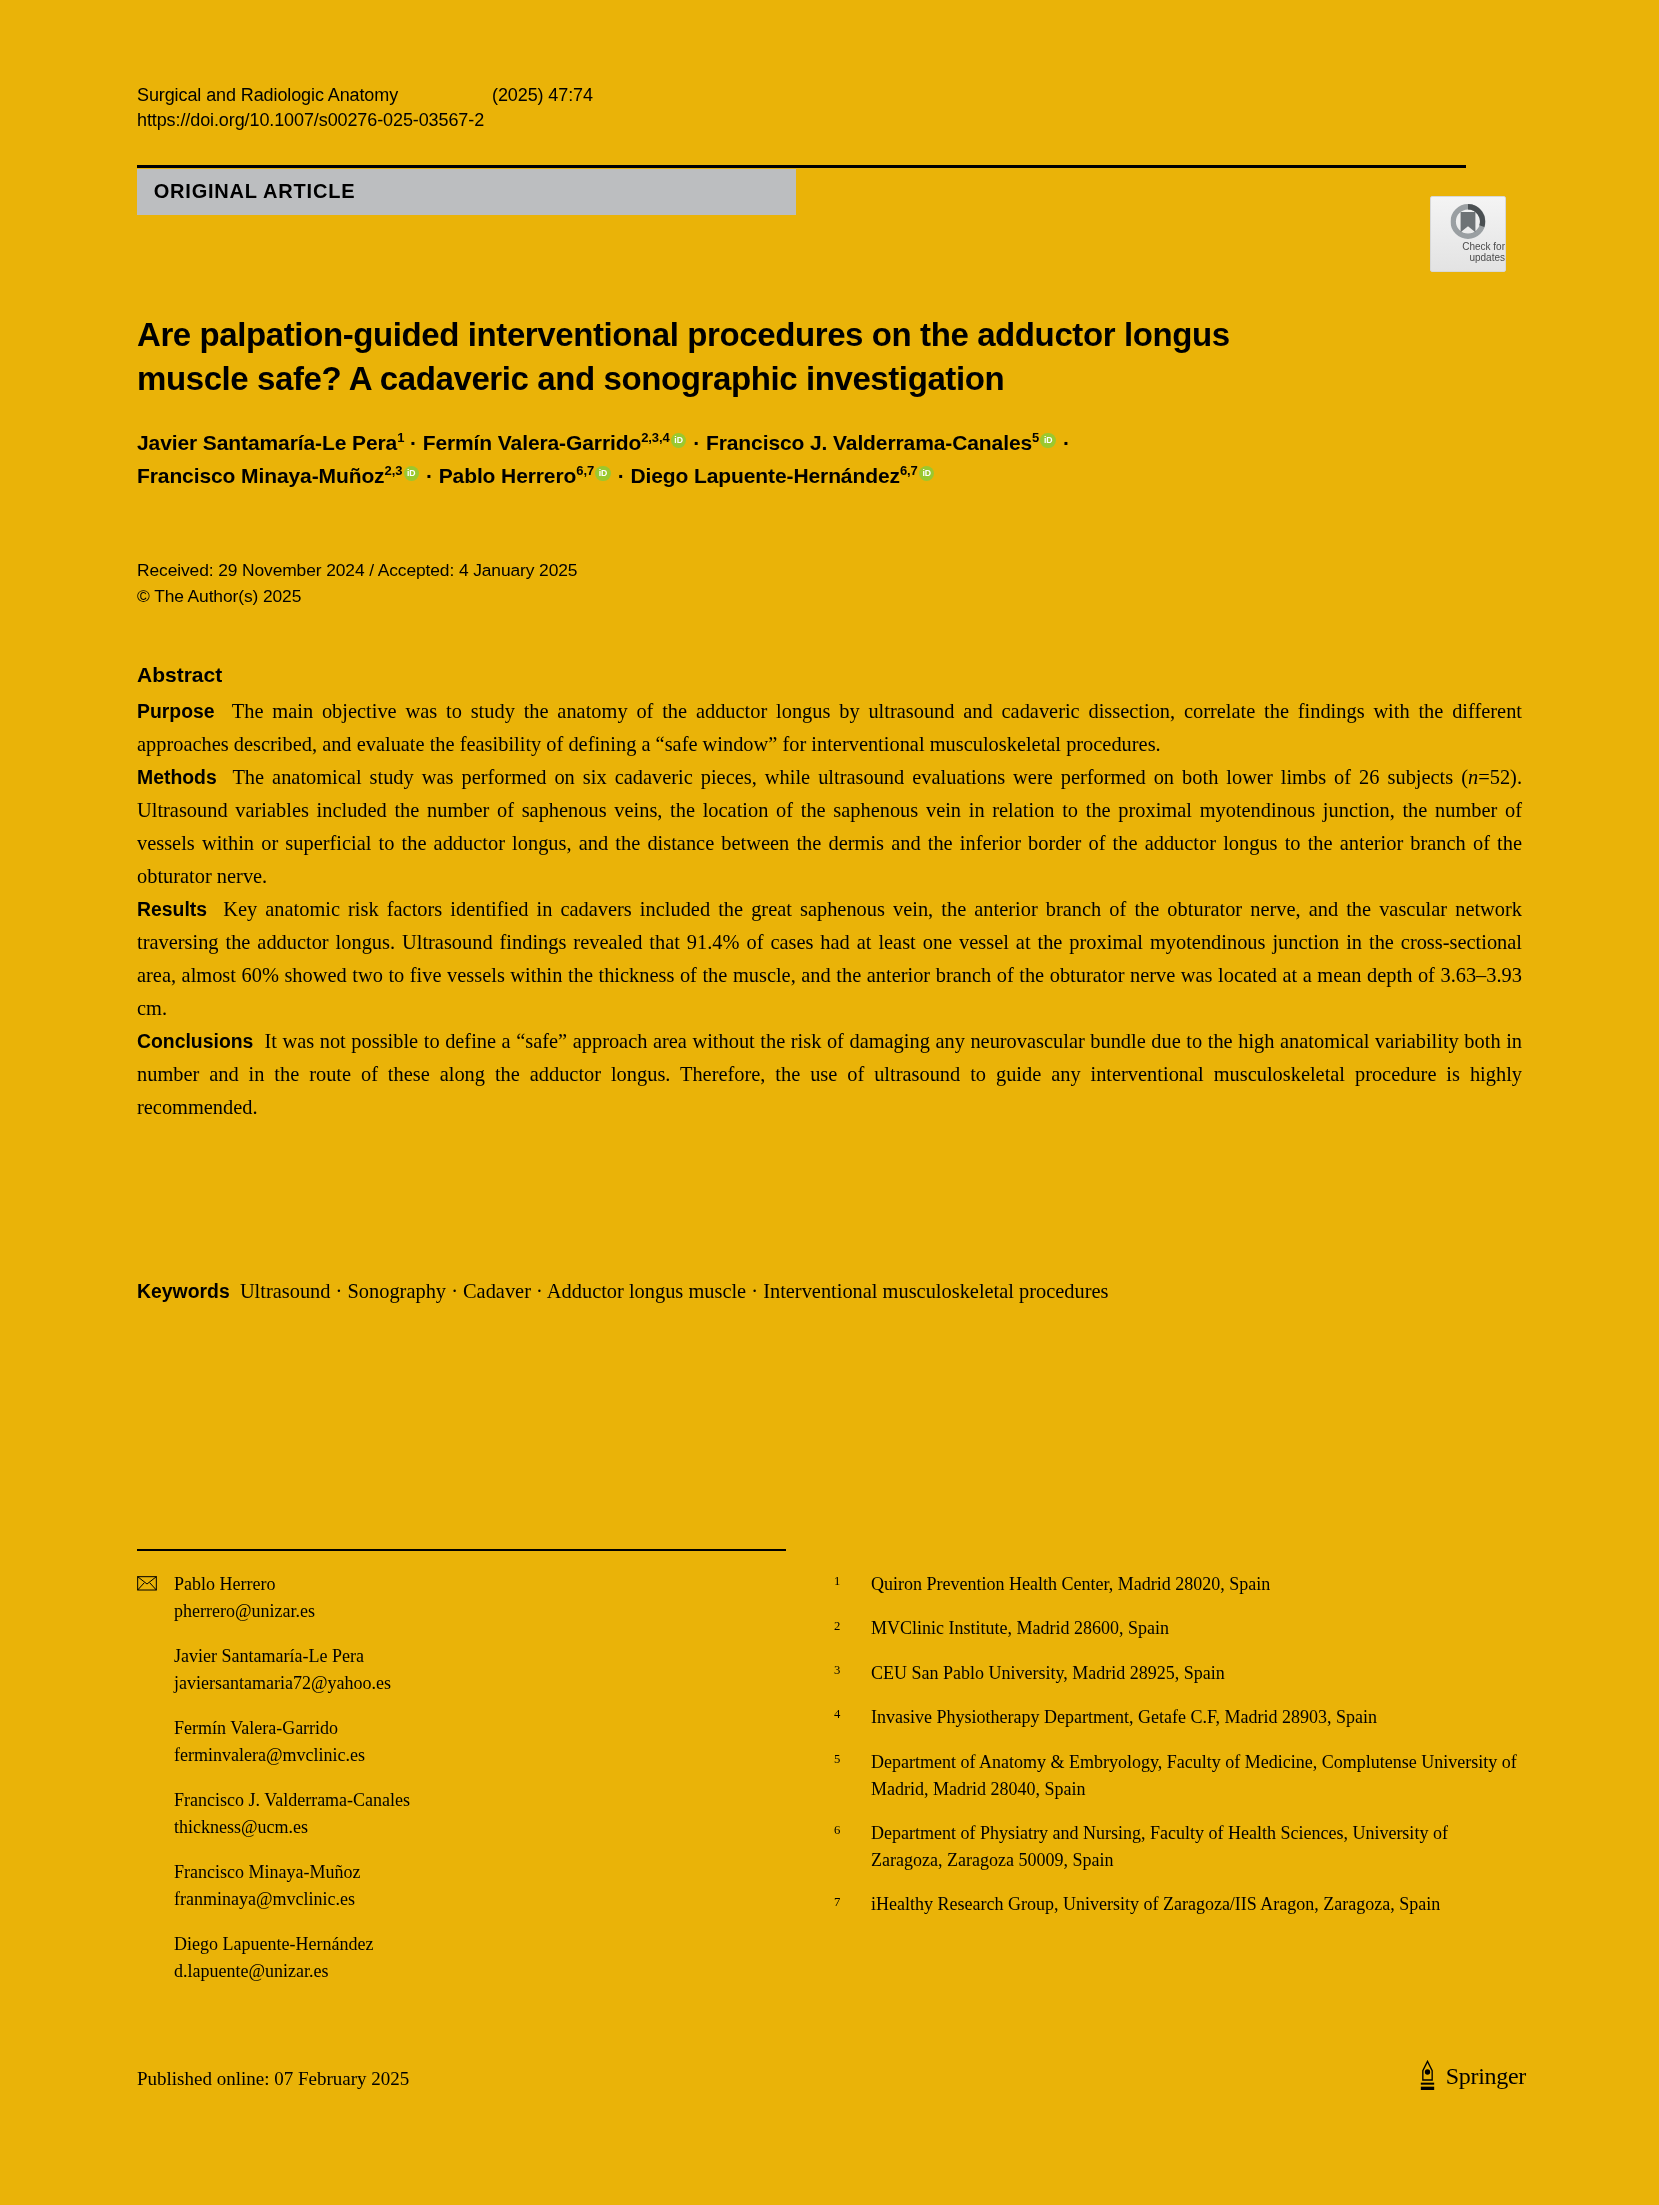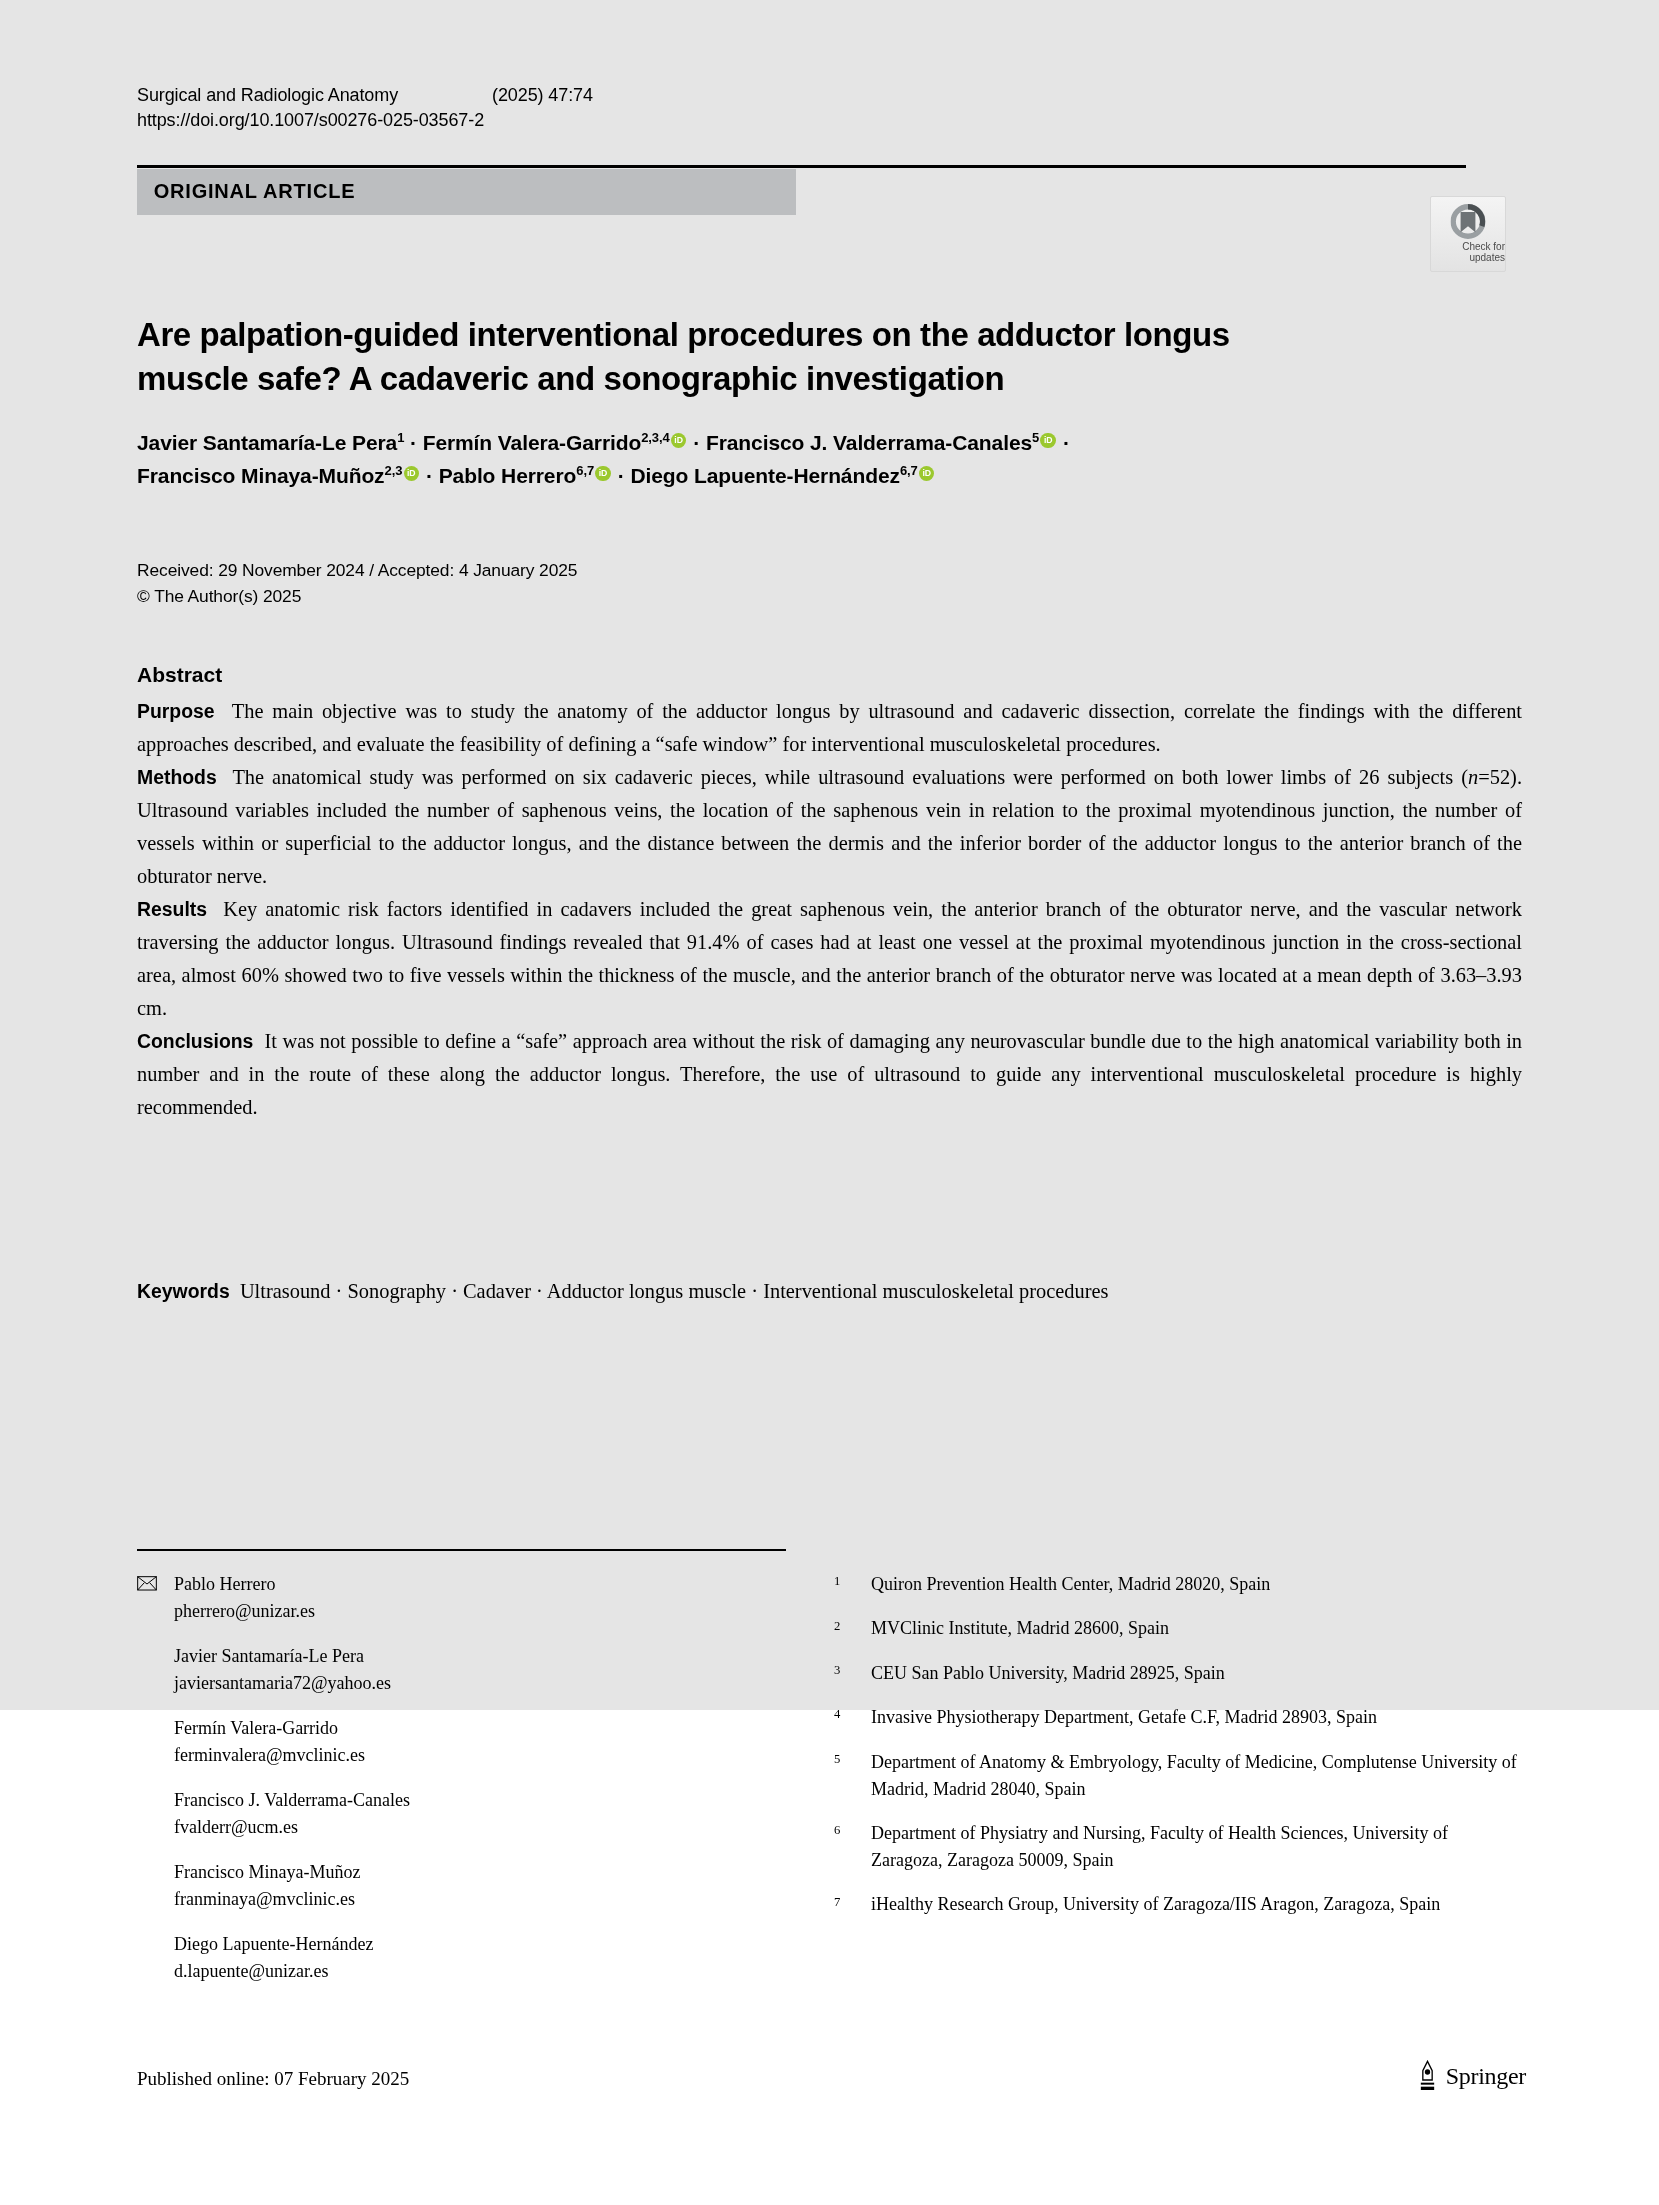--- a/index.html
+++ b/index.html
@@ -12,22 +12,22 @@
     height: 2205px;
     position: relative;
     font-family: "Liberation Serif", serif;
     color: #000000;
     overflow: hidden;
   }
   .page {
     position: absolute;
     left: 0; top: 0;
     width: 1660px;
-    height: 1710px;
-    background: #e5e5e5;
+    height: 2205px;
+    background: #eab308;
   }
 
   
   .journal-header {
     position: absolute;
     left: 137px;
     top: 83px;
     width: 1272px;
   }
   .journal-line {
@@ -363,21 +363,21 @@
     <div class="corr-entry">
       <div>Javier Santamaría-Le Pera</div>
       <div>javiersantamaria72@yahoo.es</div>
     </div>
     <div class="corr-entry">
       <div>Fermín Valera-Garrido</div>
       <div>ferminvalera@mvclinic.es</div>
     </div>
     <div class="corr-entry">
       <div>Francisco J. Valderrama-Canales</div>
-      <div>fvalderr@ucm.es</div>
+      <div>thickness@ucm.es</div>
     </div>
     <div class="corr-entry">
       <div>Francisco Minaya-Muñoz</div>
       <div>franminaya@mvclinic.es</div>
     </div>
     <div class="corr-entry">
       <div>Diego Lapuente-Hernández</div>
       <div>d.lapuente@unizar.es</div>
     </div>
   </div>

